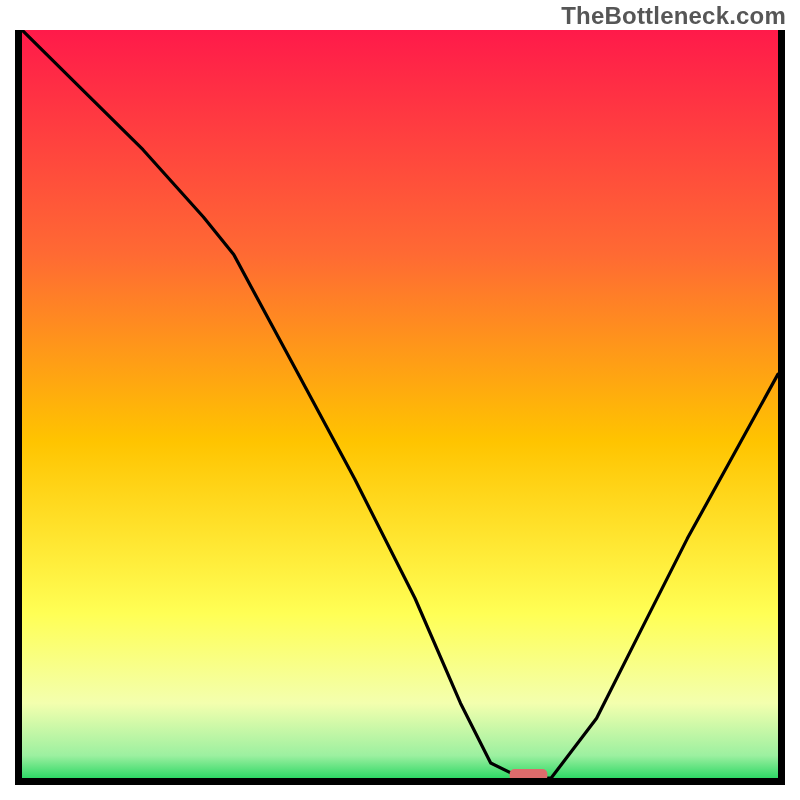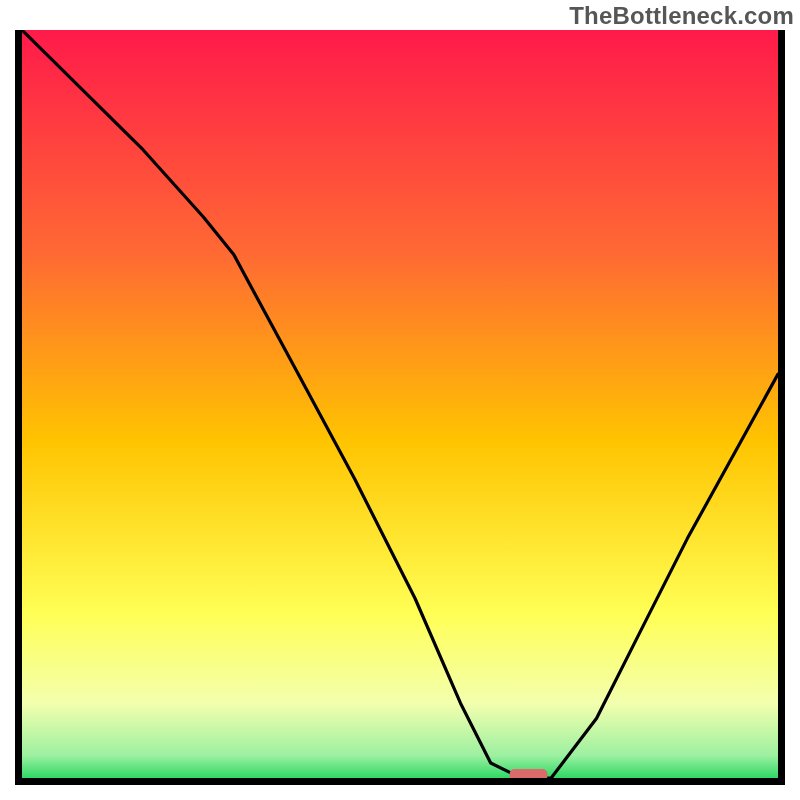--- a/index.html
+++ b/index.html
@@ -7,21 +7,21 @@
     padding: 0;
     background: #ffffff;
     width: 800px;
     height: 800px;
     position: relative;
     font-family: Arial, Helvetica, sans-serif;
   }
   .watermark {
     position: absolute;
     top: 2px;
-    right: 6px;
+    right: 14px;
     font-size: 24px;
     font-weight: 600;
     color: #565656;
     letter-spacing: 0.2px;
   }
   .plot-frame {
     position: absolute;
     left: 15px;
     top: 30px;
     width: 770px;

